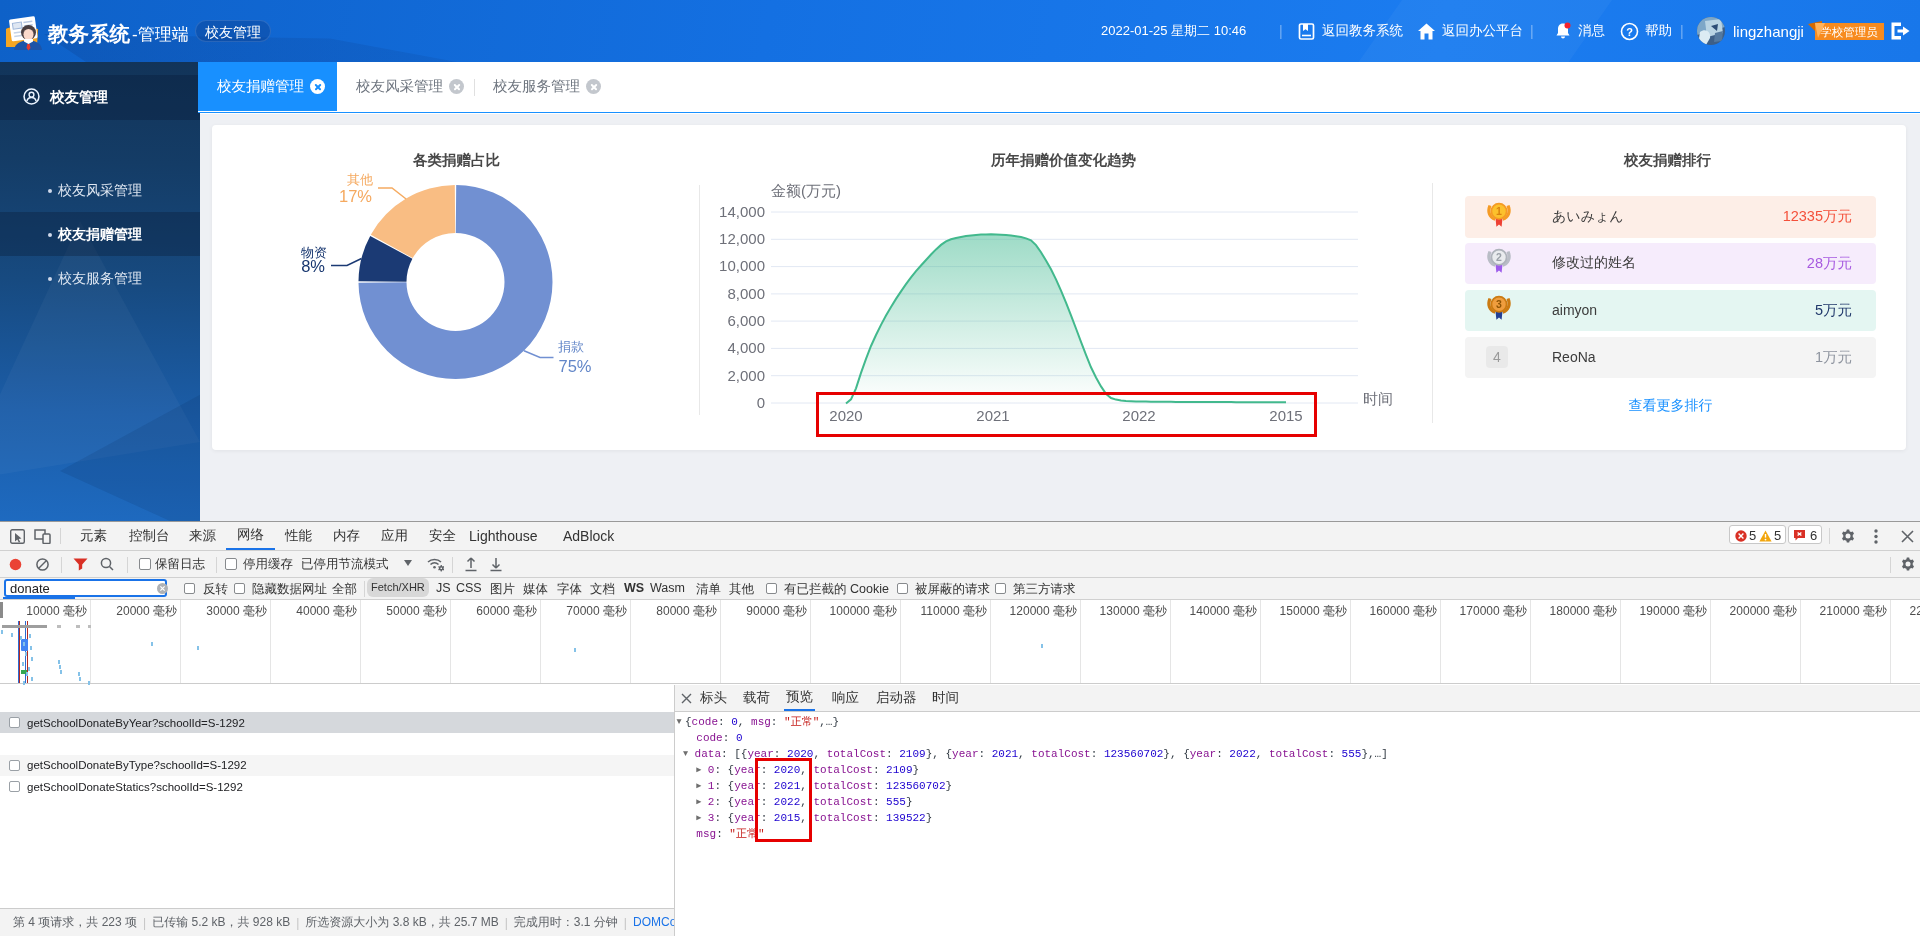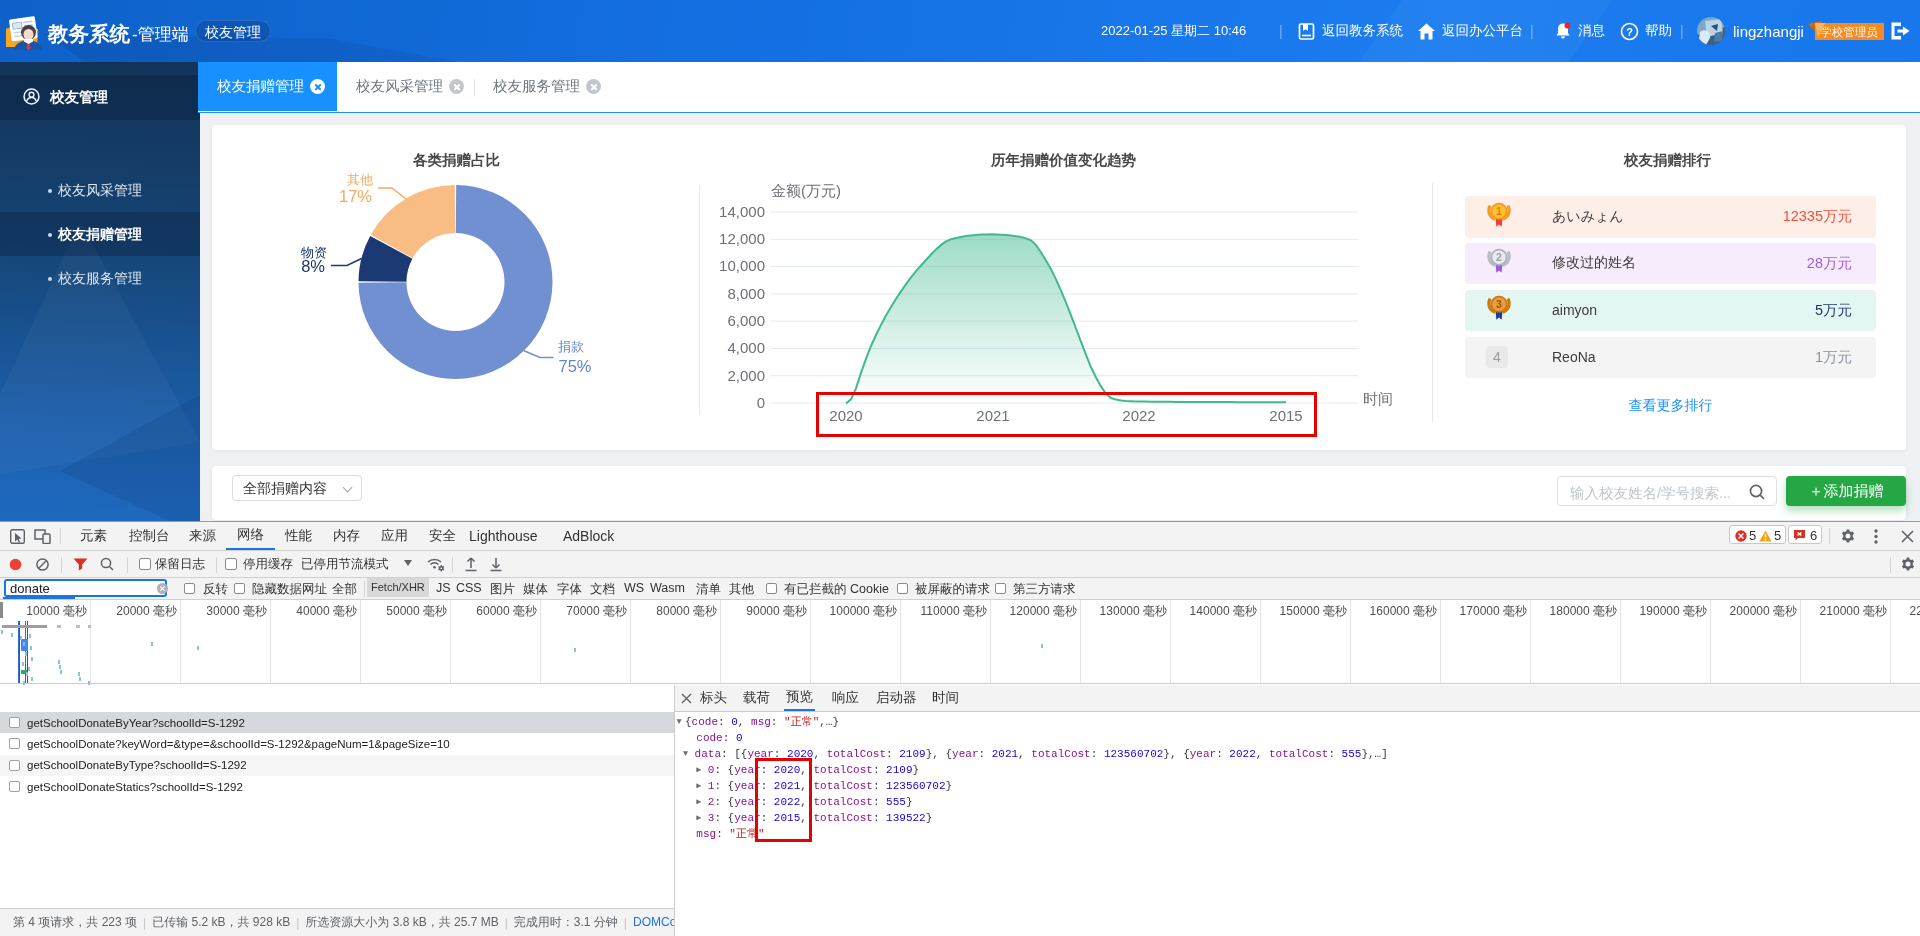--- a/index.html
+++ b/index.html
@@ -292,31 +292,20 @@
     </div>
     <div class="rrow" style="top:211.5px;background:#f4f4f4;">
       <span class="rmedal" style="left:21px;"><span style="display:inline-block;width:22px;height:22px;background:#e9e9e9;border-radius:4px;color:#9a9a9a;font-size:14px;text-align:center;line-height:22px;">4</span></span>
       <span class="rname">ReoNa</span>
         <span class="rval" style="color:#8d939e;">1万元</span>
     </div>
     <div class="abs" style="left:1253px;top:272px;width:411px;text-align:center;font-size:14px;color:#1890ff;">查看更多排行</div>
 
     <div class="redbox" style="left:604px;top:267px;width:501px;height:45px;"></div>
   </div>
-  <div id="filtercard">
-    <div id="seldonate">全部捐赠内容<span class="car"></span></div>
-    <div id="searchbox">
-      <span class="ph">输入校友姓名/学号搜索...</span>
-      <svg class="abs" style="right:10px;top:6px" width="18" height="18" viewBox="0 0 18 18">
-          <circle cx="8" cy="8" r="5.6" fill="none" stroke="#5f6368" stroke-width="1.7"></circle>
-          <path d="M12.2 12.2 L16 16" stroke="#5f6368" stroke-width="1.7"></path>
-        </svg>
-    </div>
-    <div id="addbtn">＋添加捐赠</div>
-  </div>
 </div>
 
 <div id="devtools">
   <div class="dtrow" id="dtrow1">
     <svg class="abs" style="left:10px;top:7px" width="15" height="15" viewBox="0 0 15 15">
         <rect x="0.7" y="0.7" width="13.6" height="13.6" rx="1.5" fill="none" stroke="#5f6368" stroke-width="1.4"></rect>
         <path d="M5 4 L11.5 9.5 L8.7 9.9 L10.2 13 L8.8 13.6 L7.3 10.6 L5 12.6 Z" fill="#5f6368"></path>
       </svg>
     <svg class="abs" style="left:34px;top:7px" width="17" height="15" viewBox="0 0 17 15">
         <rect x="1" y="1" width="10" height="9" fill="none" stroke="#5f6368" stroke-width="1.5"></rect>
@@ -416,28 +405,28 @@
     <svg class="abs" style="left:157px;top:5px" width="11" height="11" viewBox="0 0 11 11">
         <circle cx="5.5" cy="5.5" r="5.5" fill="#aeb1b5"></circle>
         <path d="M3.4 3.4 L7.6 7.6 M7.6 3.4 L3.4 7.6" stroke="#fff" stroke-width="1.2"></path>
       </svg>
     <span class="cb" style="left:184px;top:5px;width:11px;height:11px;"></span>
     <div class="abs" style="left:203px;top:3px;">反转</div>
     <span class="cb" style="left:234px;top:5px;width:11px;height:11px;"></span>
     <div class="abs" style="left:252px;top:3px;">隐藏数据网址</div>
     <div class="abs" style="left:332px;top:3px;">全部</div>
     <div class="dtsep" style="left:364px;top:3px;"></div>
-    <div class="abs" style="left:367px;top:0.5px;height:19px;background:#d8d8d8;border-radius:0;padding:0 4px;line-height:19px;font-size:11px;">Fetch/XHR</div>
+    <div class="abs" style="left:367px;top:0.5px;height:19px;background:#d8d8d8;border-radius:6px;padding:0 4px;line-height:19px;font-size:11px;">Fetch/XHR</div>
     <div class="abs" style="left:436px;top:3px;">JS</div>
     <div class="abs" style="left:456px;top:3px;">CSS</div>
     <div class="abs" style="left:490px;top:3px;">图片</div>
     <div class="abs" style="left:523px;top:3px;">媒体</div>
     <div class="abs" style="left:557px;top:3px;">字体</div>
     <div class="abs" style="left:590px;top:3px;">文档</div>
-    <div class="abs" style="left:624px;top:3px;">WS</div>
+    <div class="abs" style="left:624px;top:3px;font-weight:bold;">WS</div>
     <div class="abs" style="left:650px;top:3px;">Wasm</div>
     <div class="abs" style="left:696px;top:3px;">清单</div>
     <div class="abs" style="left:729px;top:3px;">其他</div>
     <span class="cb" style="left:766px;top:5px;width:11px;height:11px;"></span>
     <div class="abs" style="left:784px;top:3px;">有已拦截的 Cookie</div>
     <span class="cb" style="left:897px;top:5px;width:11px;height:11px;"></span>
     <div class="abs" style="left:915px;top:3px;">被屏蔽的请求</div>
     <span class="cb" style="left:995px;top:5px;width:11px;height:11px;"></span>
     <div class="abs" style="left:1013px;top:3px;">第三方请求</div>
   </div>
@@ -515,21 +504,20 @@
       <div class="abs" style="left:60px;top:70px;width:1.5px;height:4px;background:#85c2e8;"></div>
       <div class="abs" style="left:78px;top:72px;width:1.5px;height:4px;background:#85c2e8;"></div>
       <div class="abs" style="left:79px;top:77px;width:1.5px;height:4px;background:#85c2e8;"></div>
       <div class="abs" style="left:88px;top:81px;width:1.5px;height:4px;background:#85c2e8;"></div>
       <div class="abs" style="left:151px;top:42px;width:1.5px;height:4px;background:#85c2e8;"></div>
       <div class="abs" style="left:197px;top:46px;width:1.5px;height:4px;background:#85c2e8;"></div>
       <div class="abs" style="left:574px;top:48px;width:1.5px;height:4px;background:#85c2e8;"></div>
       <div class="abs" style="left:1041px;top:44px;width:1.5px;height:4px;background:#85c2e8;"></div>
     </div>
   <div class="req" style="top:190.5px;background:#d5d8dc;"><span class="rcb"></span>getSchoolDonateByYear?schoolId=S-1292</div>
-  <div class="req" style="top:211.8px;"><span class="rcb"></span>getSchoolDonate?keyWord=&amp;type=&amp;schoolId=S-1292&amp;pageNum=1&amp;pageSize=10</div>
   <div class="req" style="top:233.1px;background:#f5f5f5;"><span class="rcb"></span>getSchoolDonateByType?schoolId=S-1292</div>
   <div class="req" style="top:254.4px;"><span class="rcb"></span>getSchoolDonateStatics?schoolId=S-1292</div>
   <div id="statusbar">
       <span style="margin-left:13px;">第 4 项请求，共 223 项</span>
       <span style="margin:0 6px;color:#c4c4c4;">|</span>
       <span>已传输 5.2 kB，共 928 kB</span>
       <span style="margin:0 6px;color:#c4c4c4;">|</span>
       <span>所选资源大小为 3.8 kB，共 25.7 MB</span>
       <span style="margin:0 6px;color:#c4c4c4;">|</span>
       <span>完成用时：3.1 分钟</span>

